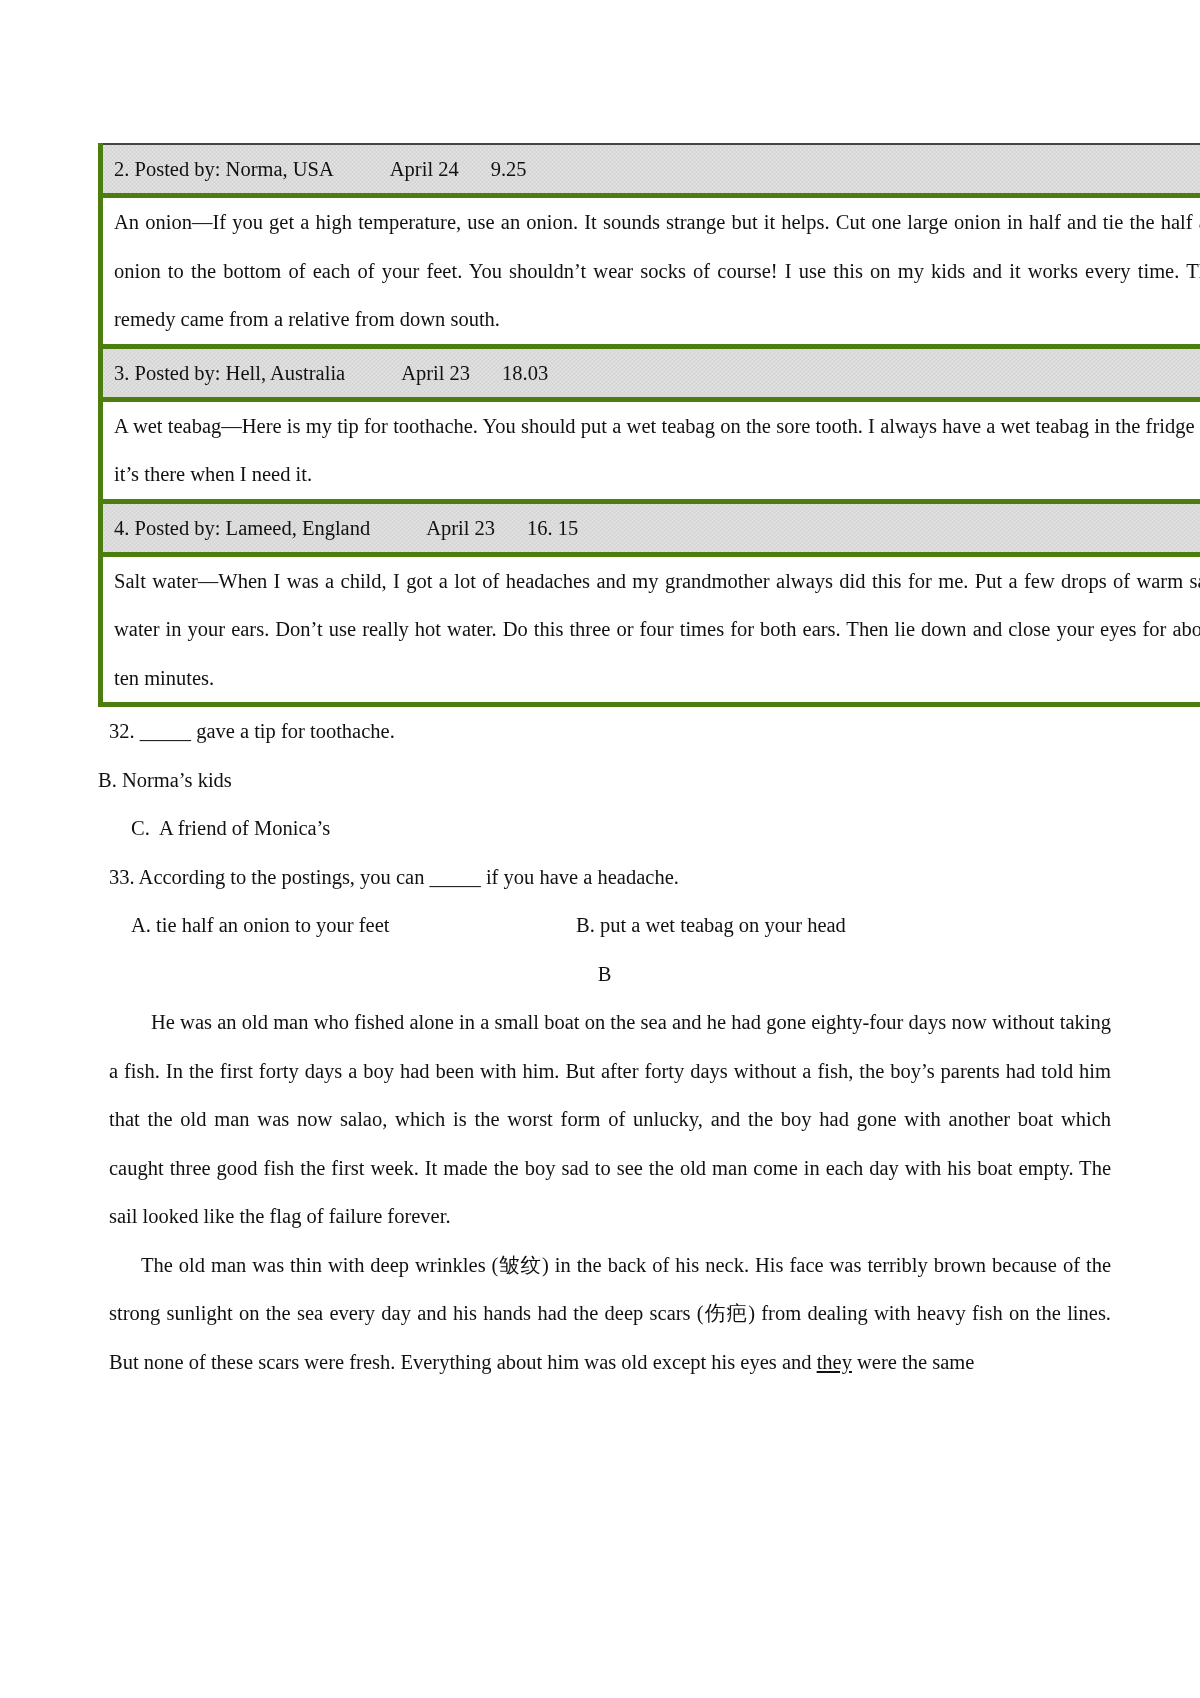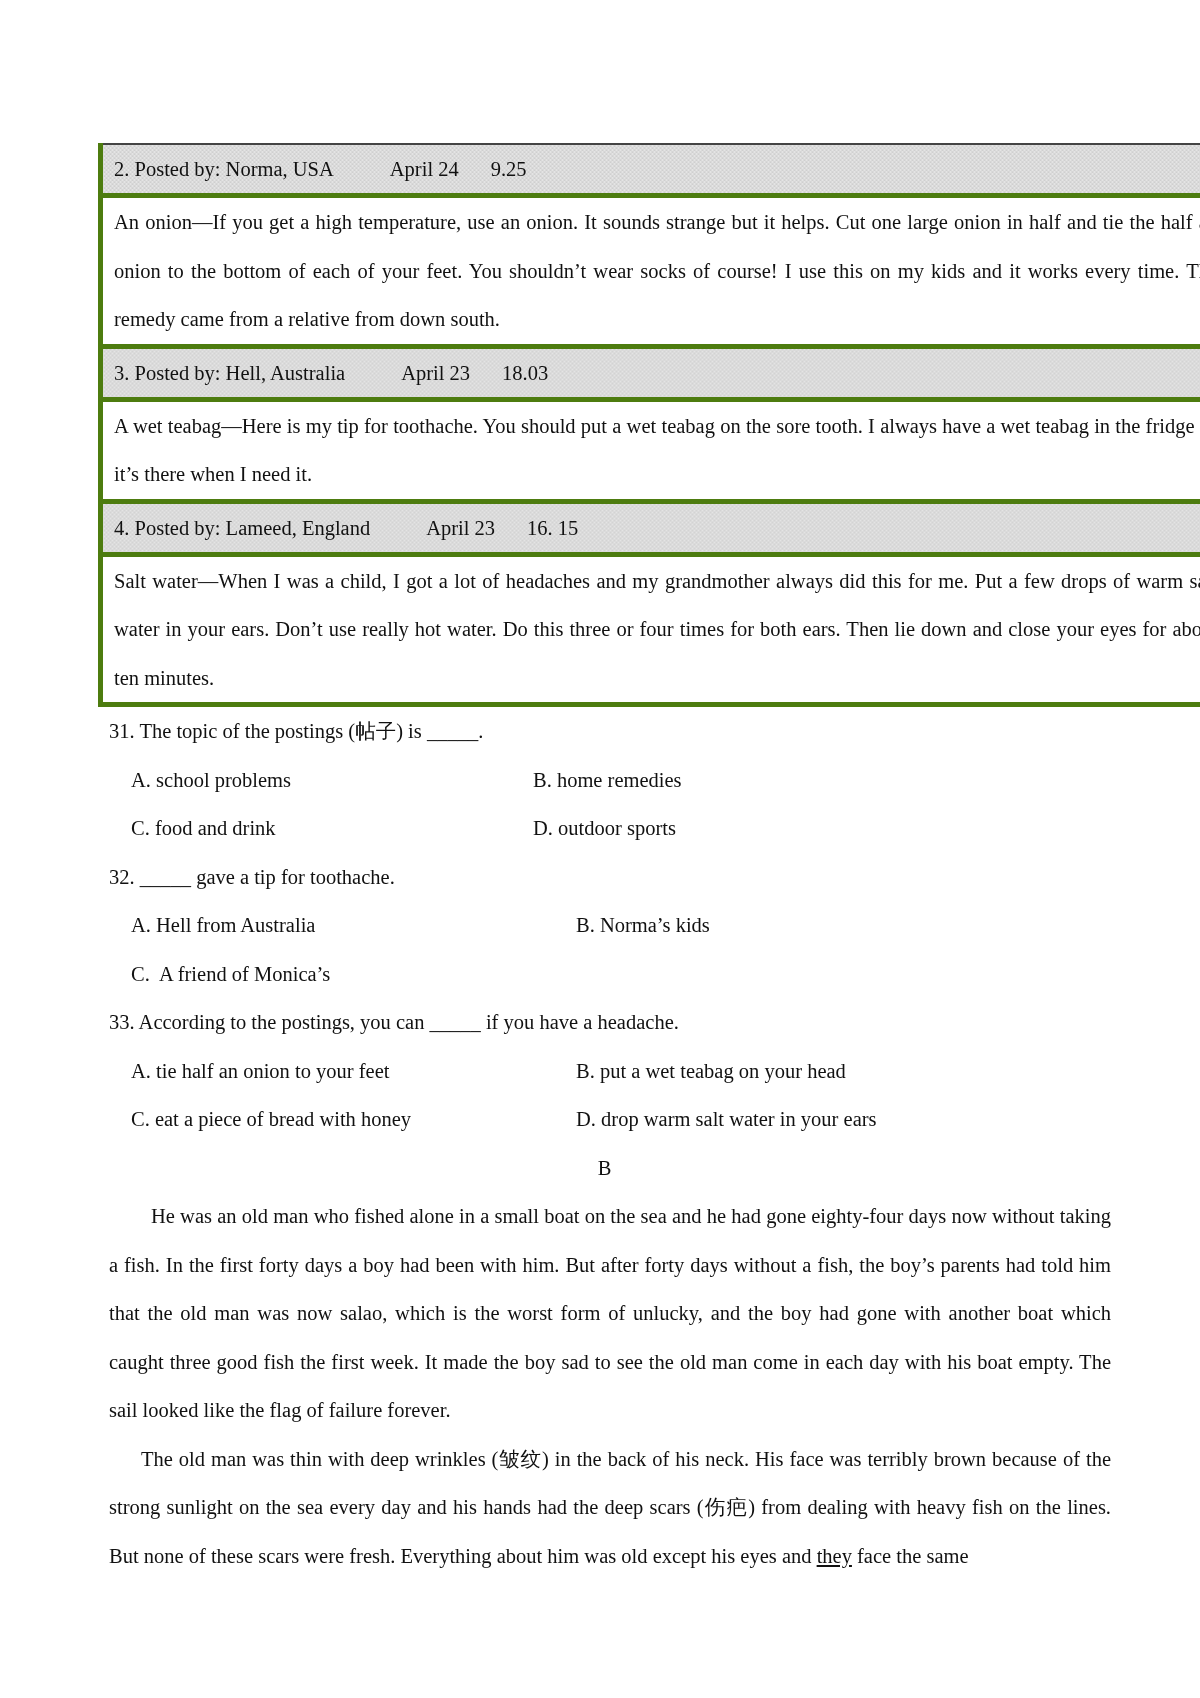--- a/index.html
+++ b/index.html
@@ -61,57 +61,41 @@
       <td class="head">
         <span class="h-name">4. Posted by: Lameed, England</span><span class="h-date">April 23</span><span class="h-time">16. 15</span>
       </td>
     </tr>
     <tr>
       <td class="body">Salt water—When I was a child, I got a lot of headaches and my grandmother always did this for me. Put a few drops of warm salt water in your ears. Don’t use really hot water. Do this three or four times for both ears. Then lie down and close your eyes for about ten minutes.</td>
     </tr>
   </tbody>
     </table>
 
-  <div>
-    <div class="q">31. The topic of the postings (帖子) is _____.</div>
-    <div class="opts w1">
-      <span class="o1">A. school problems</span>
-      <span>B. home remedies</span>
-    </div>
-    <div class="opts w1">
-      <span class="o1">C. food and drink</span>
-      <span>D. outdoor sports</span>
-    </div>
-  </div>
 
   <div>
     <div class="q">32. _____ gave a tip for toothache.</div>
     <div class="opts w2">
-      <span class="o1">A. Hell from Australia</span>
       <span>B. Norma’s kids</span>
     </div>
     <div class="opts w2">
       <span class="o1" style="white-space:pre">C.  A friend of Monica’s</span>
     </div>
   </div>
 
   <div>
     <div class="q">33. According to the postings, you can _____ if you have a headache.</div>
     <div class="opts w2">
       <span class="o1">A. tie half an onion to your feet</span>
       <span>B. put a wet teabag on your head</span>
     </div>
-    <div class="opts w2">
-      <span class="o1">C. eat a piece of bread with honey</span>
-      <span>D. drop warm salt water in your ears</span>
-    </div>
   </div>
 
   <div class="section">B</div>
 
   <div class="para" style="text-indent:42px;">
     <span>He was an old man who fished alone in a small boat on the sea and he had gone eighty-four days now without taking a fish. In the first forty days a boy had been with him. But after forty days without a fish, the boy’s parents had told him that the old man was now salao, which is the worst form of unlucky, and the boy had gone with another boat which caught three good fish the first week. It made the boy sad to see the old man come in each day with his boat empty. The sail looked like the flag of failure forever.</span>
   </div>
   <div class="para" style="text-indent:32px;">
-    <span>The old man was thin with deep wrinkles (皱纹) in the back of his neck. His face was terribly brown because of the strong sunlight on the sea every day and his hands had the deep scars (伤疤) from dealing with heavy fish on the lines. But none of these scars were fresh. Everything about him was old except his eyes and </span><u>they</u><span> face the same</span>
+    <span>The old man was thin with deep wrinkles (皱纹) in the back of his neck. His face was terribly brown because of the strong sunlight on the sea every day and his hands had the deep scars (伤疤) from dealing with heavy fish on the lines. But none of these scars were fresh. Everything about him was old except his eyes and </span><u>they</u><span> were the same</span>
   </div>
 
 </div>
 
 </body></html>

